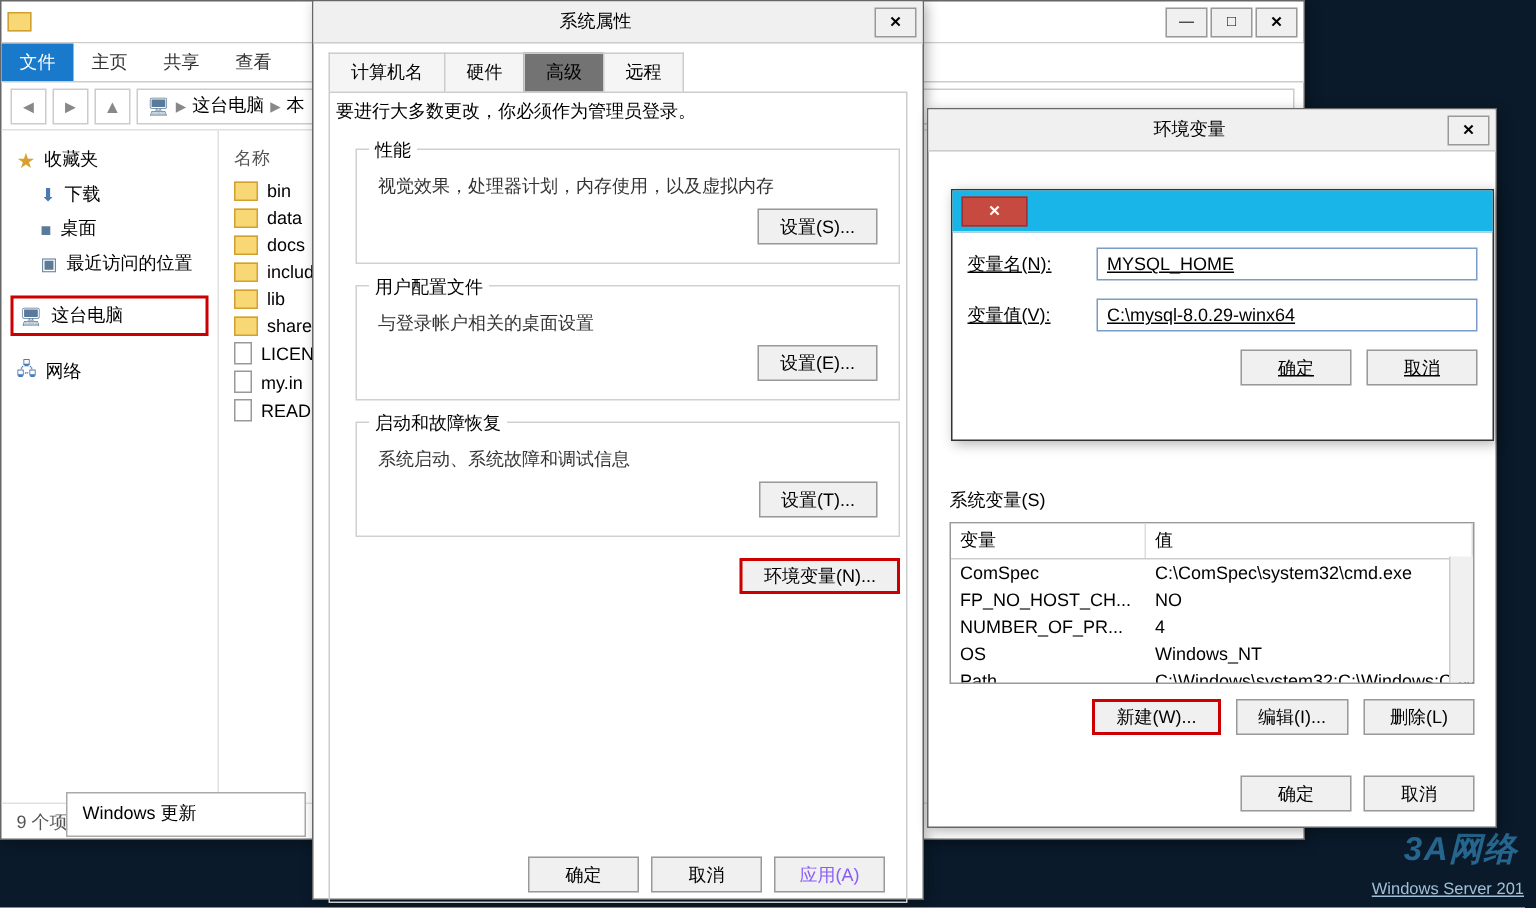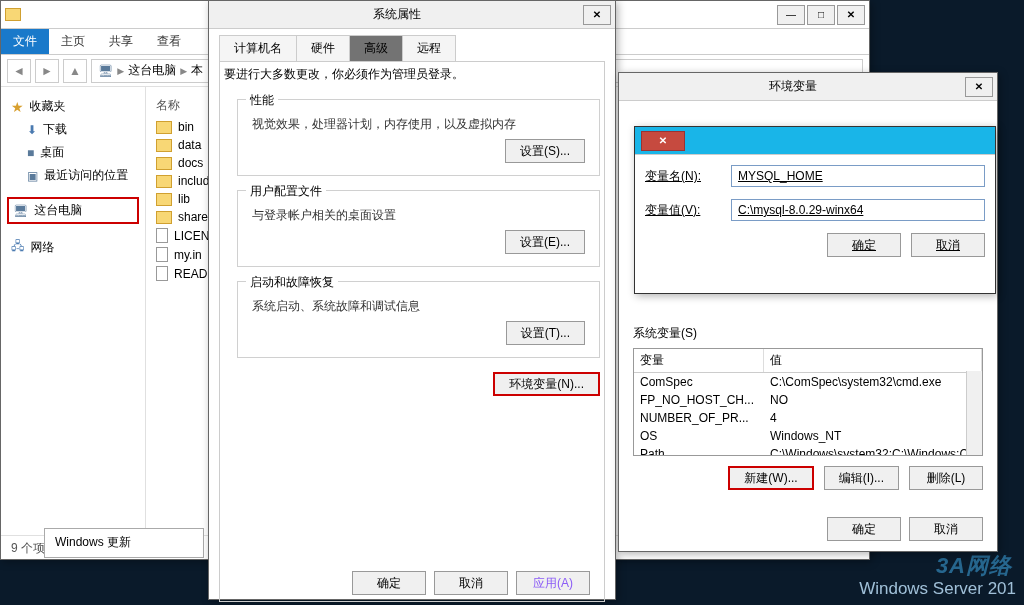--- a/index.html
+++ b/index.html
@@ -78,21 +78,21 @@
   #newvar .titlebar { background:#19b5e8; color:#000; }
   #newvar .titlebar-btn.close { background:#c64a3f; color:#fff; border-color:#933; width:44px; }
   #newvar .body { padding:10px;text-decoration:underline; }
   #newvar .row { display:flex; align-items:center; margin-bottom:12px; gap:10px; }
   #newvar .lbl { width:76px; }
   #newvar .inp { flex:1; height:22px; border:1px solid #7a9cc6; padding:0 6px; }
   #newvar .btnrow { display:flex; justify-content:flex-end; gap:10px; margin-top:8px; }
 
   
   #windowsupdate { position:absolute; left:44px; top:528px; width:160px; height:30px; background:#fff; border:1px solid #aaa; z-index:1; padding:6px 10px; display:flex; align-items:flex-end; }
-  #watermark { position:absolute; right:8px; bottom:6px; color:#a0c0d8; font-size:17px; z-index:0; }
+  #watermark { position:absolute; right:8px; bottom:6px; color:#a0c0d8; font-size:11px; z-index:0;text-decoration:underline; }
   #logo { position:absolute; right:12px; bottom:24px; color:#3080b0; font-size:22px; font-style:italic; font-weight:bold; letter-spacing:1px; z-index:0; opacity:.75;}
 
   .star-ico{color:#d8a030;font-size:14px;}
   .dl-ico{color:#4a7ab0;font-size:12px;}
   .pc-ico{color:#5a7a9a;font-size:12px;}
   .net-ico{color:#4a7ab0;font-size:12px;}
 </style>
 </head>
 <body>
 

